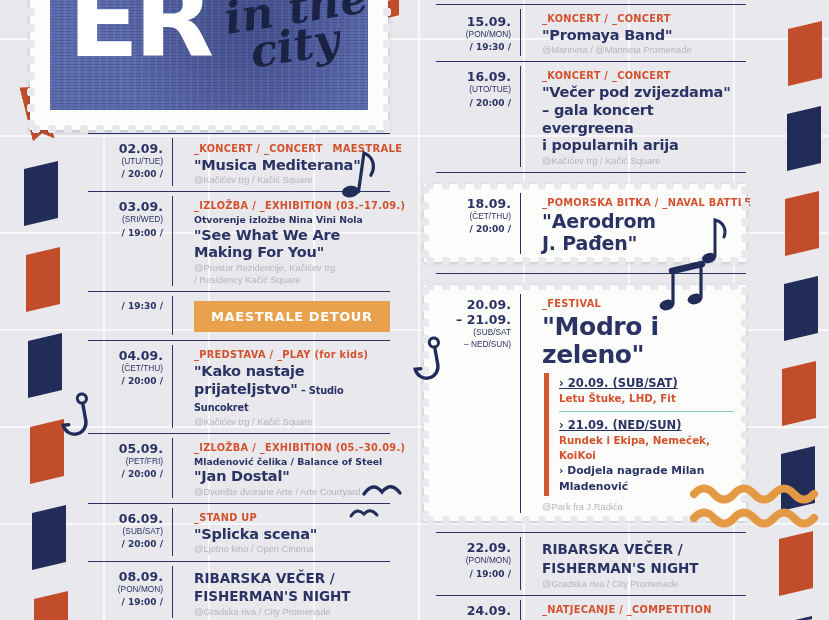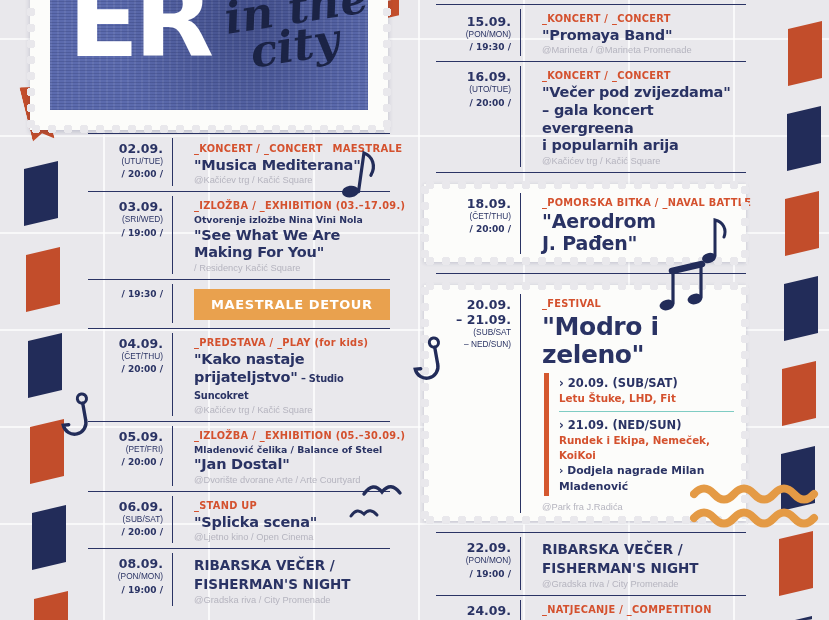--- a/index.html
+++ b/index.html
@@ -58,21 +58,21 @@
     background:radial-gradient(circle 4.5px at 8px 50%, #e9e8ec 98%, transparent 100%);
     background-size:16px 12px;background-repeat:repeat-x;}
   .perf.t{top:-5px;} .perf.b{bottom:-5px;}
   .perf.l,.perf.r{top:-2px;bottom:-2px;width:12px;
     background:radial-gradient(circle 4.5px at 50% 8px, #e9e8ec 98%, transparent 100%);
     background-size:12px 16px;background-repeat:repeat-y;}
   .perf.l{left:-5px;} .perf.r{right:-5px;}
   
   .fest-title{font:800 25px/1.1 "DejaVu Sans",sans-serif;color:#2a3364;letter-spacing:-.4px;margin:1px 0 5px;}
   .fest-days{border-left:5px solid #d4582f;padding:2px 0 2px 10px;margin:2px 0 5px 2px;}
-  .fd-head{font:800 11.5px/1.4 "DejaVu Sans",sans-serif;color:#2a3364;}
+  .fd-head{font:800 11.5px/1.4 "DejaVu Sans",sans-serif;color:#2a3364;text-decoration:underline;}
   .fd-acts{font:700 10.3px/1.45 "DejaVu Sans",sans-serif;color:#d4512e;}
   .fd-extra{font:700 10.8px/1.45 "DejaVu Sans",sans-serif;color:#2a3364;}
   .fest-rule{border:none;border-top:1.6px solid #7fccc3;margin:5px 0;}
   .decor{position:absolute;z-index:5;}
 </style>
 </head>
 <body>
 
 <div class="poster">
 
@@ -122,20 +122,21 @@
       <div class="event" style="min-height: 58px;">
         <div class="datecol">
           <div class="date">03.09.</div>
           <div class="day">(SRI/WED)</div>
           <div class="time">/ 19:00 /</div>
         </div>
         <div class="content">
           <div class="cat"><span>_IZLOŽBA / _EXHIBITION (03.–17.09.)</span></div>
           <div class="pre">Otvorenje izložbe Nina Vini Nola</div>
           <div class="title">"See What We Are Making For You"</div>
+          <div class="venue">@Prostor Rezidencije, Kačićev trg</div>
           <div class="venue">/ Residency Kačić Square</div>
         </div>
       </div>
       <div class="event" style="min-height: 37px;">
         <div class="datecol">
           <div class="time">/ 19:30 /</div>
         </div>
         <div class="content"><div class="btn">MAESTRALE DETOUR</div></div>
       </div>
       <div class="event" style="min-height: 41px;">

